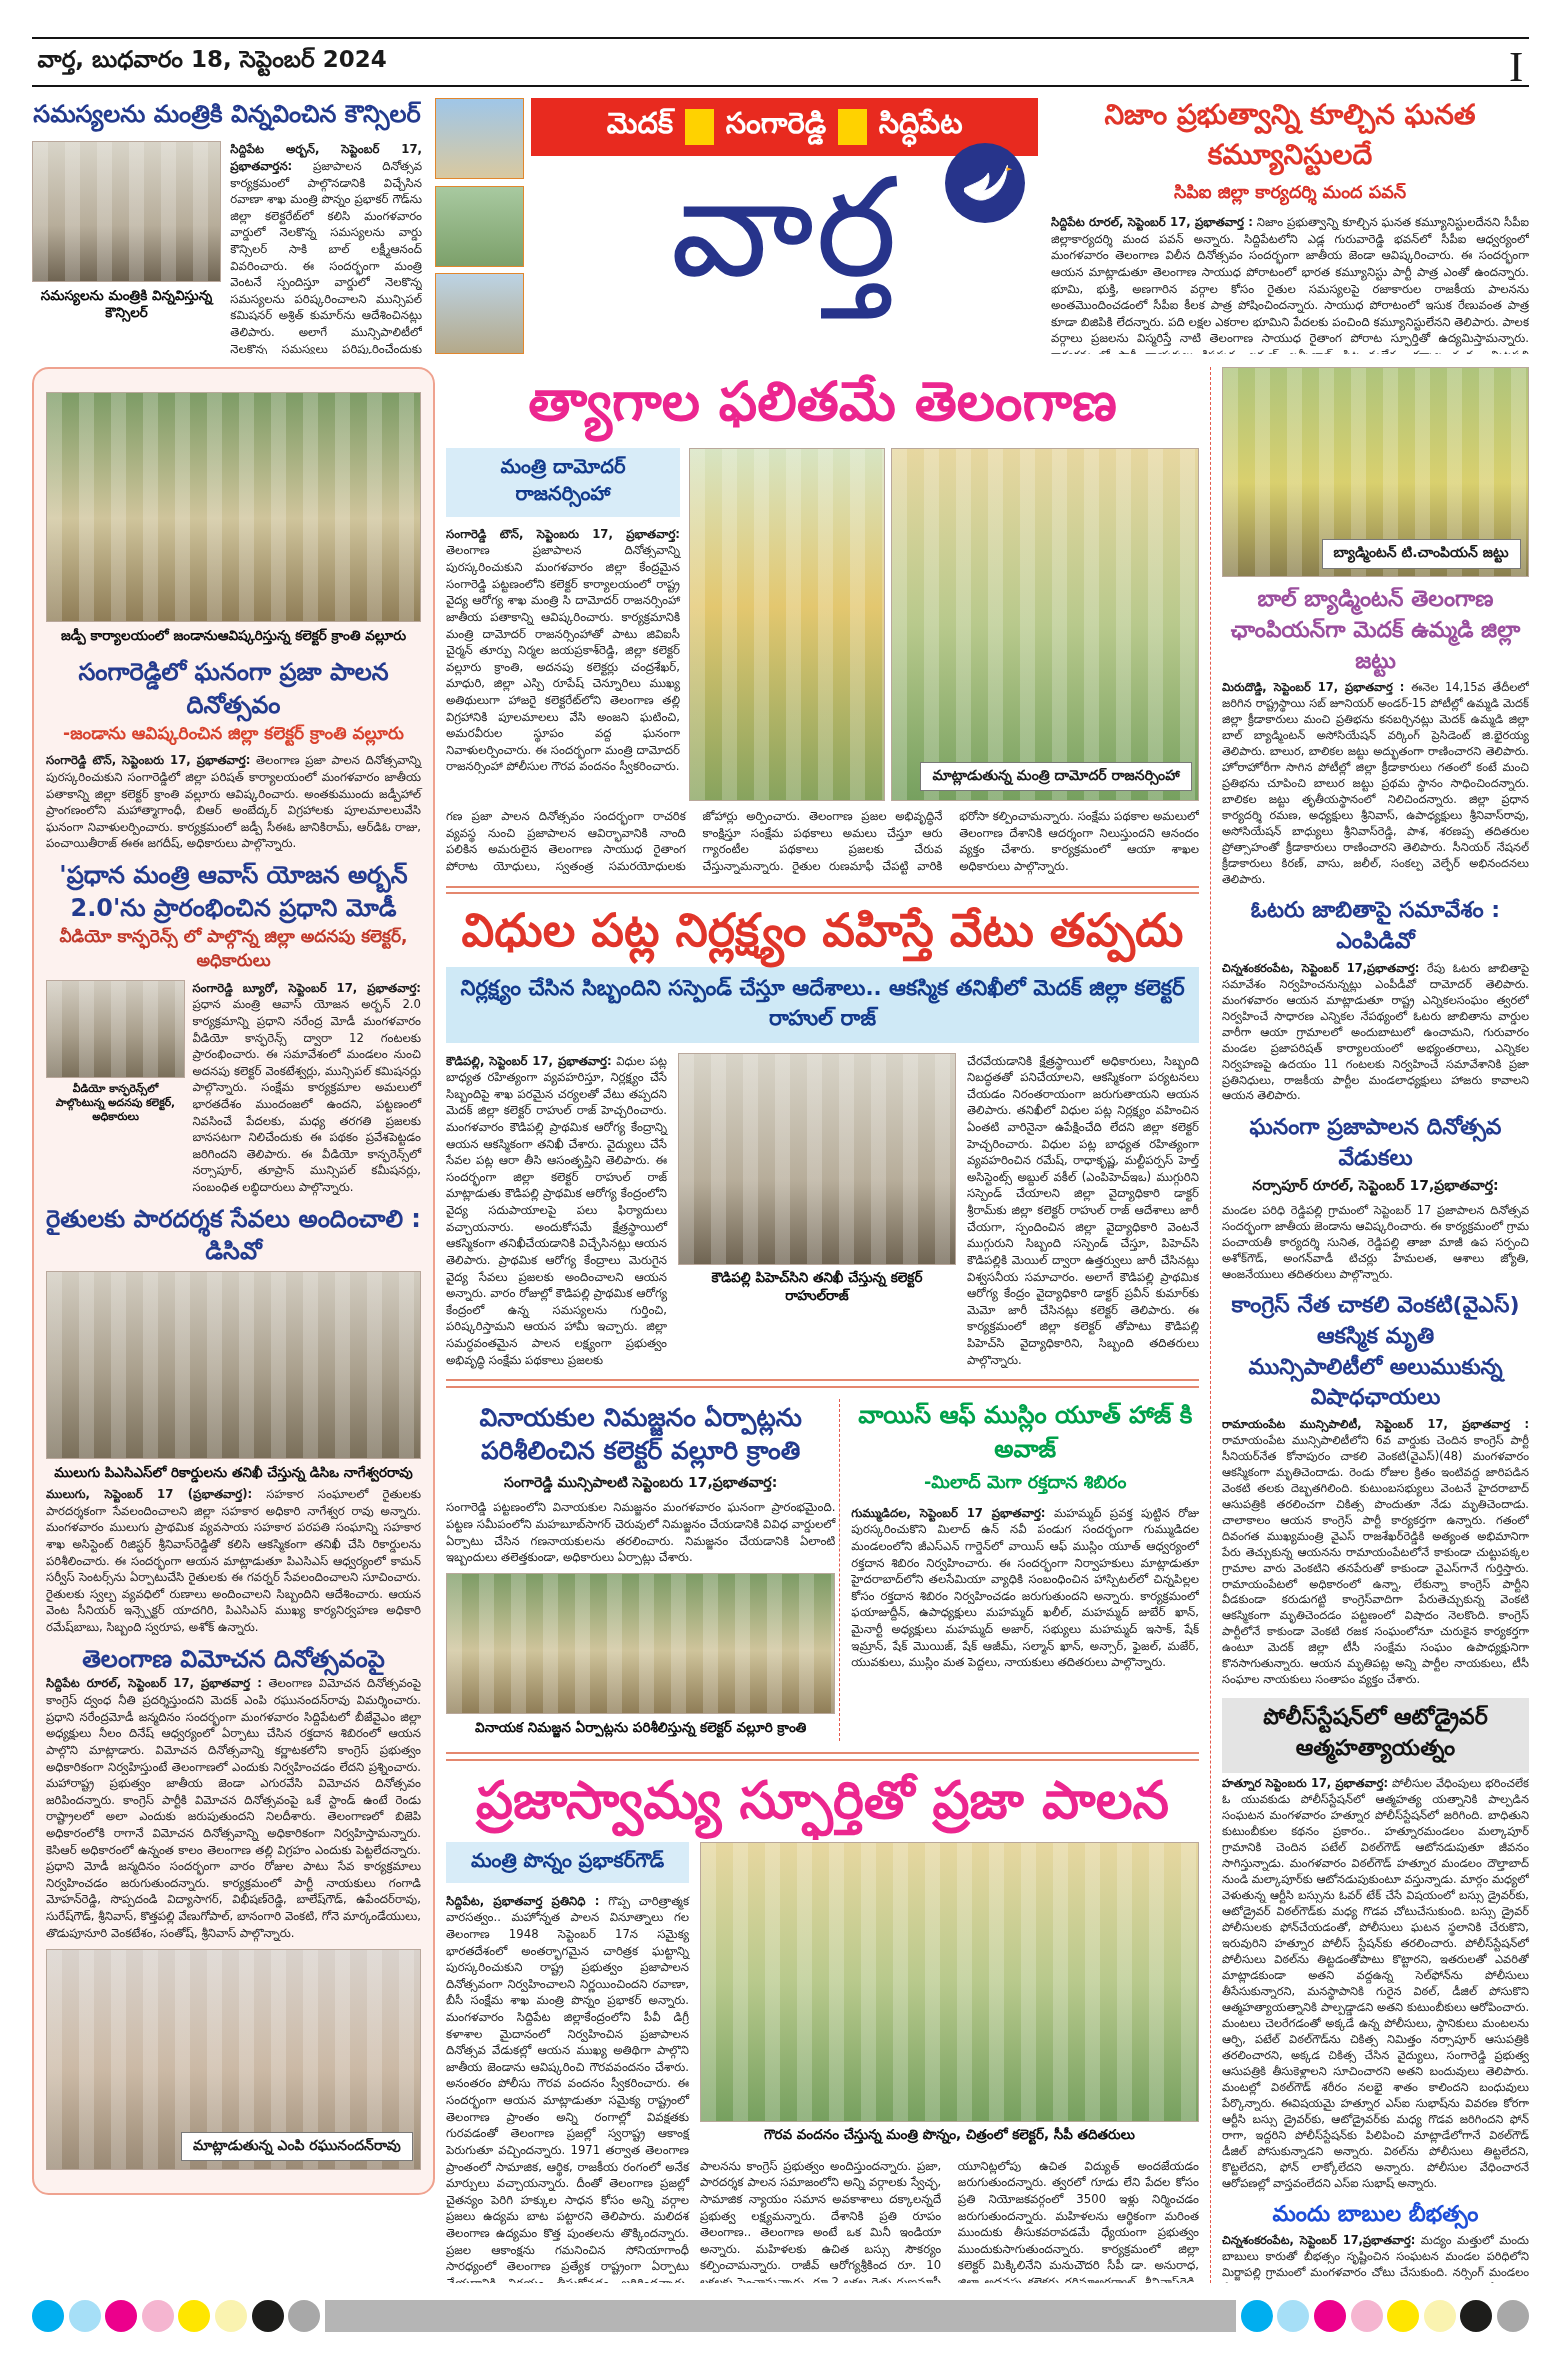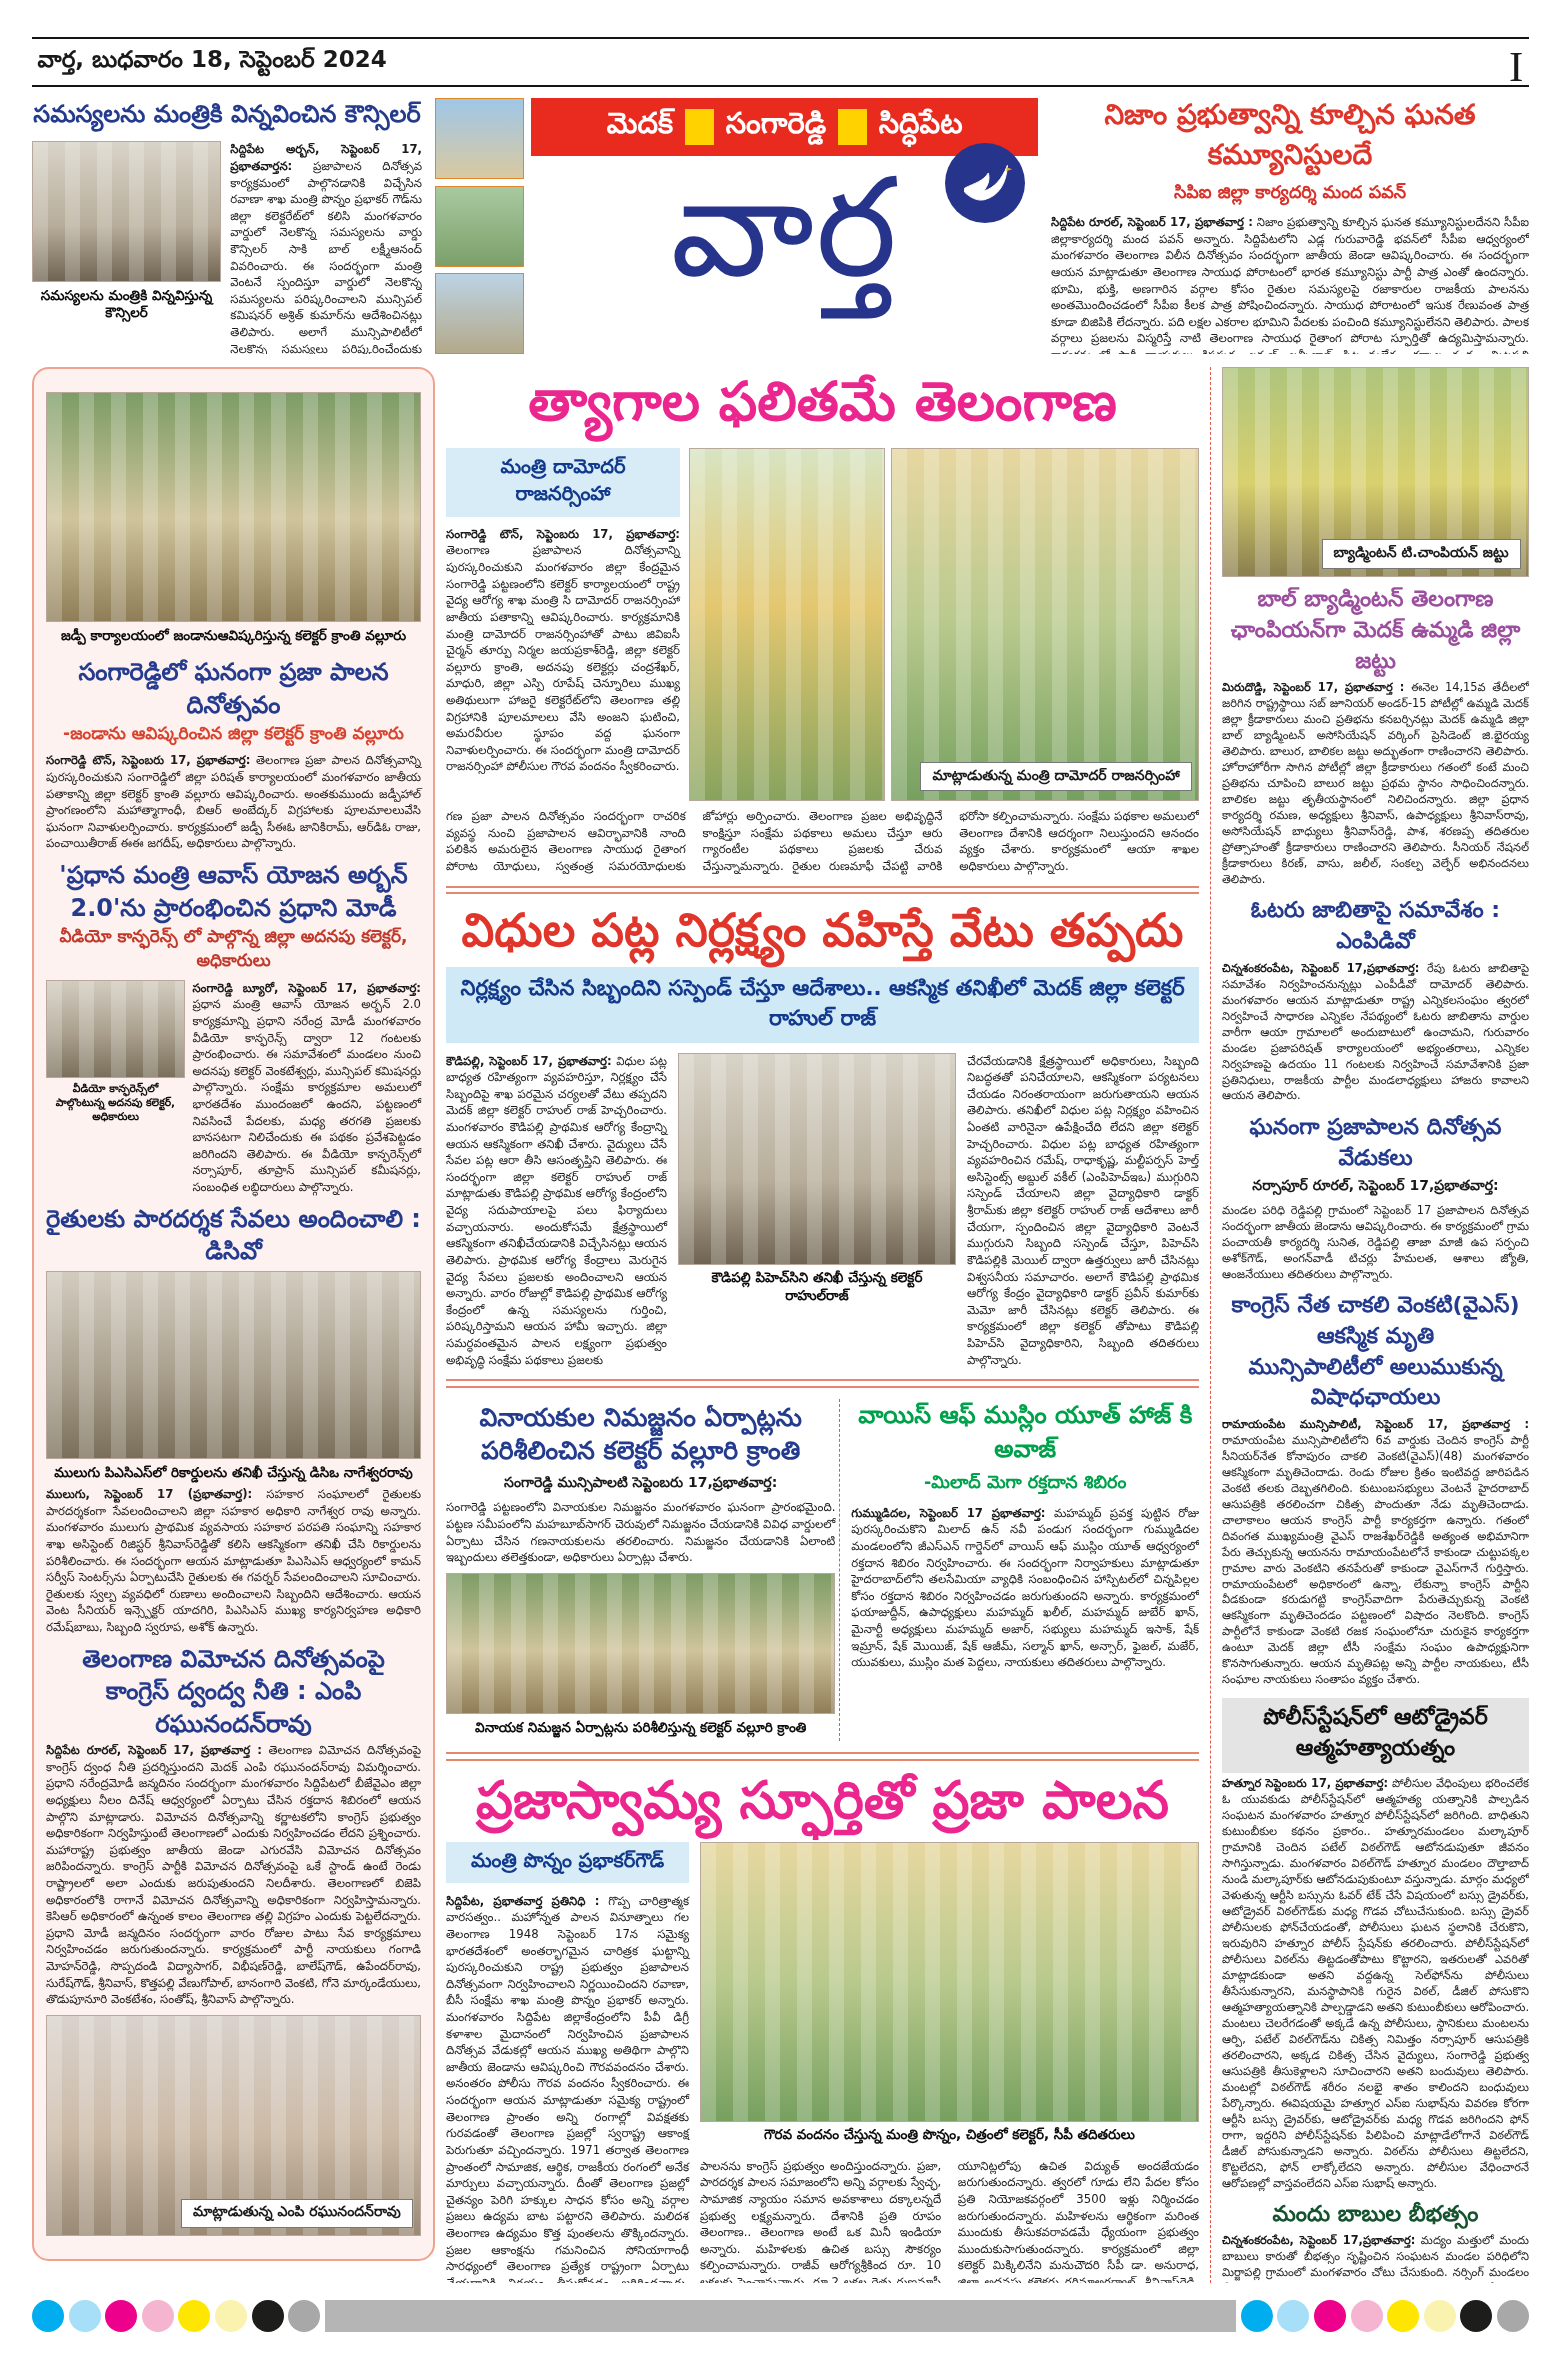--- a/index.html
+++ b/index.html
@@ -229,21 +229,20 @@
           <div class="ph-texture"></div>
         </div>
         <figcaption class="capbar">ములుగు పిఎసిఎస్‌లో రికార్డులను తనిఖీ చేస్తున్న డిసిఒ నాగేశ్వరరావు</figcaption>
       </figure>
       <p class="lb-body" style="margin:0;">
         <strong class="dateline">ములుగు, సెప్టెంబర్ 17 (ప్రభాతవార్త):</strong>
         <span>సహకార సంఘాలలో రైతులకు పారదర్శకంగా సేవలందించాలని జిల్లా సహకార అధికారి నాగేశ్వర రావు అన్నారు. మంగళవారం ములుగు ప్రాథమిక వ్యవసాయ సహకార పరపతి సంఘాన్ని సహకార శాఖ అసిస్టెంట్ రిజిస్టర్ శ్రీనివాస్‌రెడ్డితో కలిసి ఆకస్మికంగా తనిఖీ చేసి రికార్డులను పరిశీలించారు. ఈ సందర్భంగా ఆయన మాట్లాడుతూ పిఎసిఎస్ ఆధ్వర్యంలో కామన్ సర్వీస్ సెంటర్స్‌ను ఏర్పాటుచేసి రైతులకు ఈ గవర్నర్ సేవలందించాలని సూచించారు. రైతులకు స్వల్ప వ్యవధిలో రుణాలు అందించాలని సిబ్బందిని ఆదేశించారు. ఆయన వెంట సీనియర్ ఇన్స్పెక్టర్ యాదగిరి, పిఎసిఎస్ ముఖ్య కార్యనిర్వహణ అధికారి రమేష్‌బాబు, సిబ్బంది స్వరూప, అశోక్ ఉన్నారు.</span>
       </p>
 
       <h2 class="lb-headline h-blue" style="margin-bottom:0;">తెలంగాణ విమోచన దినోత్సవంపై</h2>
-      <h2 class="lb-headline h-blue" style="margin-top:0;">కాంగ్రెస్ ద్వంద్వ నీతి : ఎంపి రఘునందన్‌రావు</h2>
       <p class="lb-body" style="margin:0;">
         <strong class="dateline">సిద్దిపేట రూరల్, సెప్టెంబర్ 17, ప్రభాతవార్త :</strong>
         <span>తెలంగాణ విమోచన దినోత్సవంపై కాంగ్రెస్ ద్వంధ నీతి ప్రదర్శిస్తుందని మెదక్ ఎంపి రఘునందన్‌రావు విమర్శించారు. ప్రధాని నరేంద్రమోడీ జన్మదినం సందర్భంగా మంగళవారం సిద్దిపేటలో బీజేవైఎం జిల్లా అధ్యక్షులు నీలం దినేష్ ఆధ్వర్యంలో ఏర్పాటు చేసిన రక్తదాన శిబిరంలో ఆయన పాల్గొని మాట్లాడారు. విమోచన దినోత్సవాన్ని కర్ణాటకలోని కాంగ్రెస్ ప్రభుత్వం అధికారికంగా నిర్వహిస్తుంటే తెలంగాణలో ఎందుకు నిర్వహించడం లేదని ప్రశ్నించారు. మహారాష్ట్ర ప్రభుత్వం జాతీయ జెండా ఎగురవేసి విమోచన దినోత్సవం జరిపిందన్నారు. కాంగ్రెస్ పార్టీకి విమోచన దినోత్సవంపై ఒకే స్టాండ్ ఉంటే రెండు రాష్ట్రాలలో అలా ఎందుకు జరుపుతుందని నిలదీశారు. తెలంగాణలో బిజెపి అధికారంలోకి రాగానే విమోచన దినోత్సవాన్ని అధికారికంగా నిర్వహిస్తామన్నారు. కెసిఆర్ అధికారంలో ఉన్నంత కాలం తెలంగాణ తల్లి విగ్రహం ఎందుకు పెట్టలేదన్నారు. ప్రధాని మోడీ జన్మదినం సందర్భంగా వారం రోజుల పాటు సేవ కార్యక్రమాలు నిర్వహించడం జరుగుతుందన్నారు. కార్యక్రమంలో పార్టీ నాయకులు గంగాడి మోహన్‌రెడ్డి, సొప్పదండి విద్యాసాగర్, విభీషణ్‌రెడ్డి, బాలేష్‌గౌడ్, ఉపేందర్‌రావు, సురేష్‌గౌడ్, శ్రీనివాస్, కొత్తపల్లి వేణుగోపాల్, బానంగారి వెంకటి, గోనె మార్కండేయులు, తొడుపూనూరి వెంకటేశం, సంతోష్, శ్రీనివాస్ పాల్గొన్నారు.</span>
       </p>
       <figure style="margin:7.4px 0 0;">
         <div class="ph ph-presser" style="height:219px;">
           <div class="ph-texture"></div>
           <div class="ph-cap">మాట్లాడుతున్న ఎంపి రఘునందన్‌రావు</div>
         </div>
       </figure>
@@ -383,21 +382,21 @@
 
       <article>
         <div class="gray-band">పోలీస్‌స్టేషన్‌లో ఆటోడ్రైవర్ ఆత్మహత్యాయత్నం</div>
         <p class="ra-body" style="margin:0;">
           <strong class="dateline">హత్నూర సెప్టెంబరు 17, ప్రభాతవార్త:</strong>
           <span>పోలీసుల వేధింపులు భరించలేక ఓ యువకుడు పోలీస్‌స్టేషన్‌లో ఆత్మహత్య యత్నానికి పాల్పడిన సంఘటన మంగళవారం హత్నూర పోలీస్‌స్టేషన్‌లో జరిగింది. బాధితుని కుటుంబీకుల కథనం ప్రకారం.. హత్నూరమండలం మల్కాపూర్ గ్రామానికి చెందిన పటేల్ విఠల్‌గౌడ్ ఆటోనడుపుతూ జీవనం సాగిస్తున్నాడు. మంగళవారం విఠల్‌గౌడ్ హత్నూర మండలం దౌల్తాబాద్ నుండి మల్కాపూర్‌కు ఆటోనడుపుకుంటూ వస్తున్నాడు. మార్గం మధ్యలో వెళుతున్న ఆర్టీసి బస్సును ఓవర్ టేక్ చేసే విషయంలో బస్సు డ్రైవర్‌కు, ఆటోడ్రైవర్ విఠల్‌గౌడ్‌కు మధ్య గొడవ చోటుచేసుకుంది. బస్సు డ్రైవర్ పోలీసులకు ఫోన్‌చేయడంతో, పోలీసులు ఘటన స్థలానికి చేరుకొని, ఇరువురిని హత్నూర పోలీస్ స్టేషన్‌కు తరలించారు. పోలీస్‌స్టేషన్‌లో పోలీసులు విఠల్‌ను తిట్టడంతోపాటు కొట్టారని, ఇతరులతో ఎవరితో మాట్లాడకుండా అతని వద్దఉన్న సెల్‌ఫోన్‌ను పోలీసులు తీసేసుకున్నారని, మనస్థాపానికి గురైన విఠల్, డీజిల్ పోసుకొని ఆత్మహత్యాయత్నానికి పాల్పడ్డాడని అతని కుటుంబీకులు ఆరోపించారు. మంటలు చెలరేగడంతో అక్కడే ఉన్న పోలీసులు, స్థానికులు మంటలను ఆర్పి, పటేల్ విఠల్‌గౌడ్‌ను చికిత్స నిమిత్తం నర్సాపూర్ ఆసుపత్రికి తరలించారని, అక్కడ చికిత్స చేసిన వైద్యులు, సంగారెడ్డి ప్రభుత్వ ఆసుపత్రికి తీసుకెళ్లాలని సూచించారని అతని బందువులు తెలిపారు. మంటల్లో విఠల్‌గౌడ్ శరీరం నలభై శాతం కాలిందని బంధువులు పేర్కొన్నారు. ఈవిషయమై హత్నూర ఎస్ఐ సుభాష్‌ను వివరణ కోరగా ఆర్టీసి బస్సు డ్రైవర్‌కు, ఆటోడ్రైవర్‌కు మధ్య గొడవ జరిగిందని ఫోన్ రాగా, ఇద్దరిని పోలీస్‌స్టేషన్‌కు పిలిపించి మాట్లాడేలోగానే విఠల్‌గౌడ్ డీజిల్ పోసుకున్నాడని అన్నారు. విఠల్‌ను పోలీసులు తిట్టలేదని, కొట్టలేదని, ఫోన్ లాక్కోలేదని అన్నారు. పోలీసుల వేధించారనే ఆరోపణల్లో వాస్తవంలేదని ఎస్ఐ సుభాష్ అన్నారు.</span>
         </p>
       </article>
 
       <article>
-        <h2 class="ra-headline" style="color:#14532d;">మందు బాబుల బీభత్సం</h2>
+        <h2 class="ra-headline" style="color:#1d4ed8;">మందు బాబుల బీభత్సం</h2>
         <p class="ra-body" style="margin:0;">
           <strong class="dateline">చిన్నశంకరంపేట, సెప్టెంబర్ 17,ప్రభాతవార్త:</strong>
           <span>మద్యం మత్తులో మందు బాబులు కారుతో బీభత్సం సృష్టించిన సంఘటన మండల పరిధిలోని మిర్జాపల్లి గ్రామంలో మంగళవారం చోటు చేసుకుంది. నర్సింగ్ మండలం శేరిపల్లి గ్రామానికి చెందిన యువకులు వినాయక నిమజ్జనంలో మందు తాగి కారుతో వేగంగా మడూర్ గ్రామానికి చెందిన రాజు గేదేను ఢీకొట్టారు. దీంతో గేదే కాలు విరిగిపోయింది. వాహనాన్ని ఆపకుండా వేగంగా వెళ్లి మిర్జాపల్లి సమీపంలో ఓ చెట్టుకు ఢీకొట్టడంతో యువకులకు గాయాలయ్యాయి. స్థానికులువెళ్లి కారులో చూడగా మద్యం సీసాలు ఉన్నాయని గుర్తించారు. యువకులు వారి మిత్రులకు సమాచారం అందించి అక్కడ నుండి వెళ్లిపోయారు. ఈ విషయమై చిన్నశంకరంపేట ఎస్ఐ నారాయణగౌడ్‌ను సంప్రదించగా ఫిర్యాదు రాలేదని తెలిపారు.</span>
         </p>
 
       </article>
     </aside>
   </div>
 
   <div class="marks">

